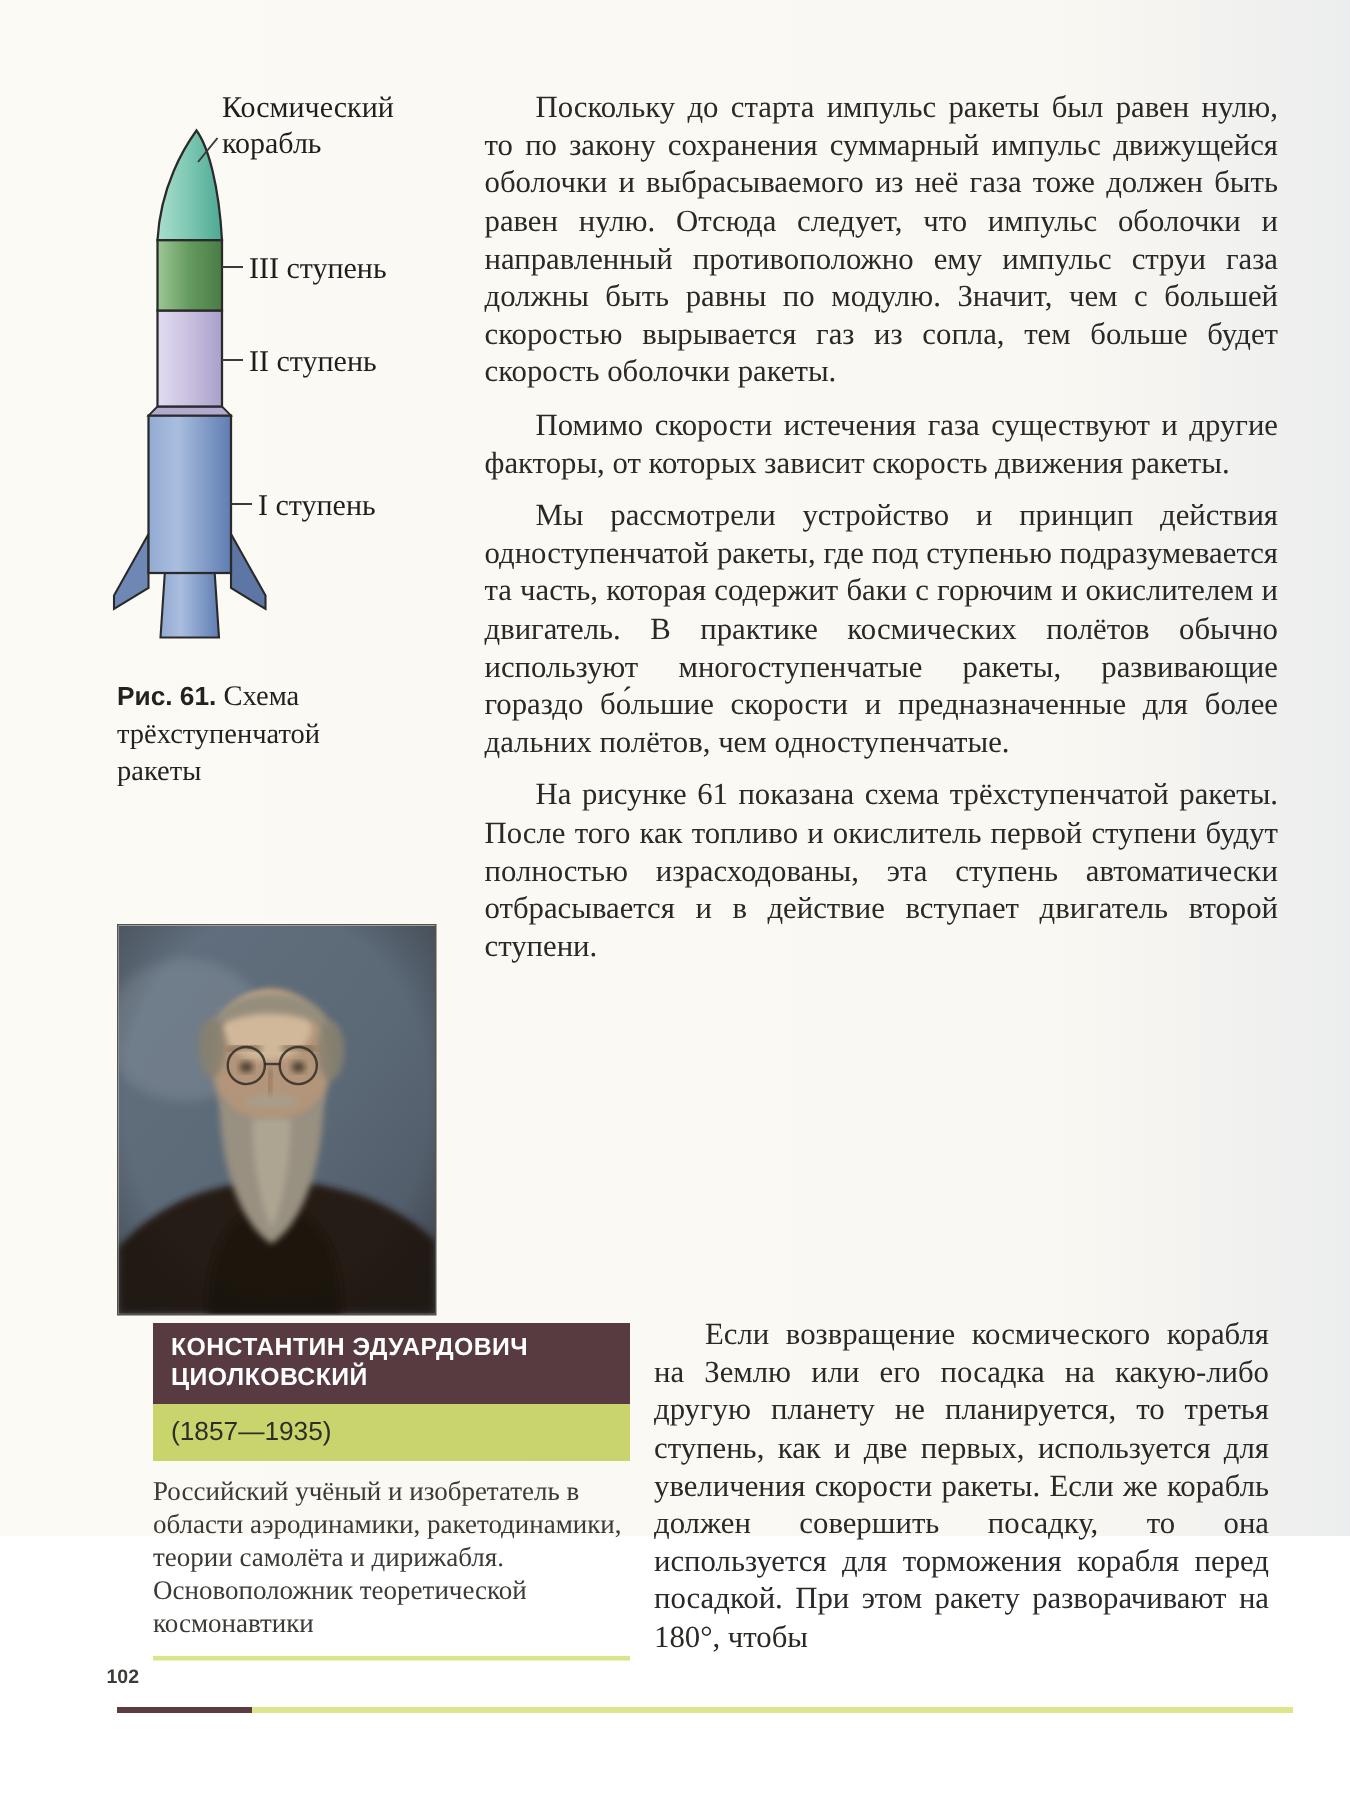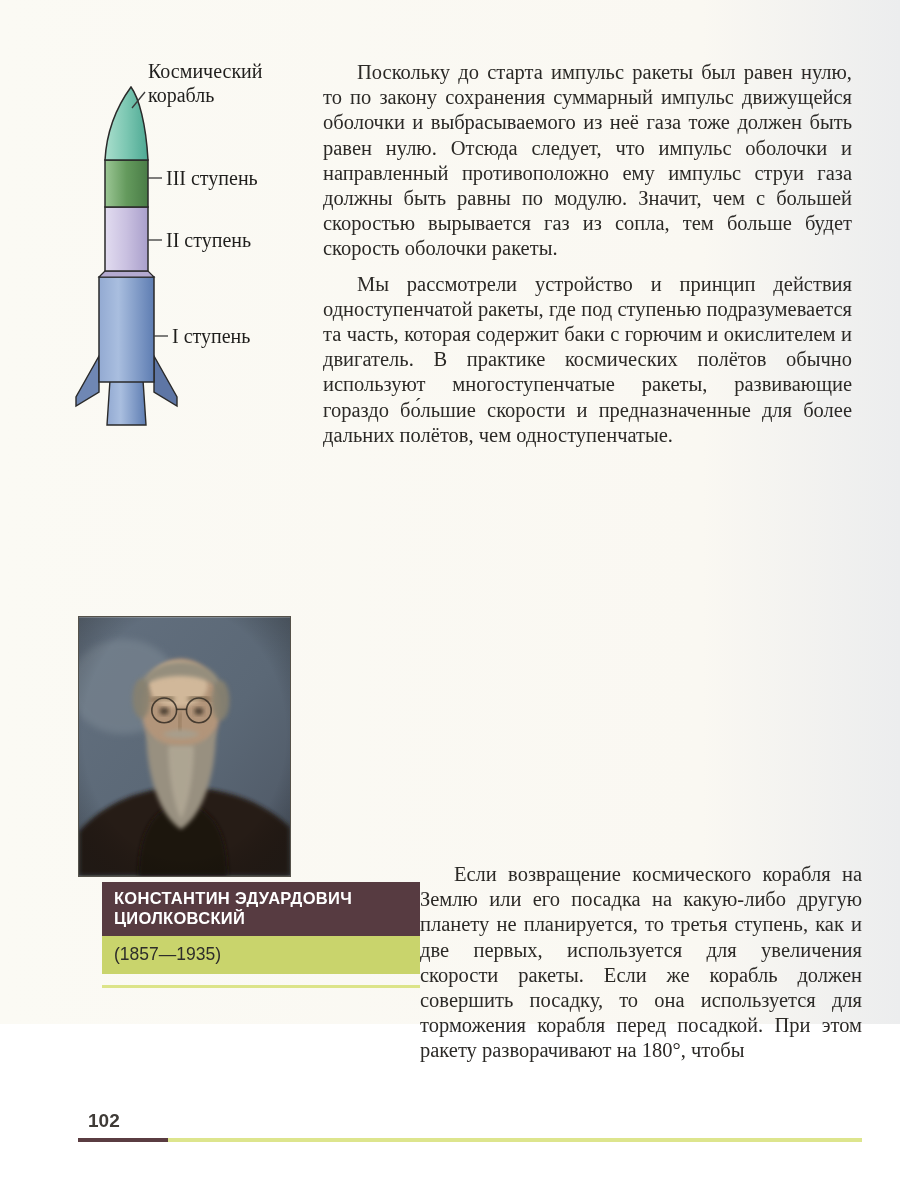--- a/index.html
+++ b/index.html
@@ -32,25 +32,25 @@
         padding:8px 12px 9px;}
   .infobox-bio{font-size:18px;line-height:22px;color:#3c3a36;padding-top:9px;}
   .infobox-rule{height:3px;background:#dce489;margin-top:11px;}
 
   
   .maincol{position:absolute;left:313px;top:50px;width:549px;
         text-align:justify;font-size:20.5px;line-height:25.2px;color:#2b2926;}
   .maincol p{margin:10px;text-indent:34px;}
   .wrapcol{position:absolute;left:420px;top:862px;width:442px;
         text-align:justify;font-size:20.5px;line-height:25.2px;color:#2b2926;}
-  .wrapcol p{margin:0;text-indent:34px;}
+  .wrapcol p{margin:16px;text-indent:34px;}
 
   
-  .page-number{position:absolute;left:88px;top:1110px;
-        font-family:"Liberation Sans",sans-serif;font-size:19px;
+  .page-number{position:absolute;left:71px;top:1110px;
+        font-family:"Liberation Sans",sans-serif;font-size:13px;
         font-weight:600;color:#3f3b37;}
   .footer-rule{position:absolute;left:78px;top:1138px;width:784px;height:4px;
         background:linear-gradient(90deg,#5a3c41 0,#5a3c41 90px,#dde58d 90px,#dde58d 100%);}
 </style>
 </head>
 <body>
 
 <div class="page">
 
   <svg class="figure-svg" viewBox="0 0 240 420">
@@ -102,20 +102,21 @@
     <line class="callout" x1="88" y1="200" x2="102" y2="200"></line>
     <line class="callout" x1="94" y1="296" x2="108" y2="296"></line>
 
     <text class="fig-label" x="88" y="38">Космический</text>
     <text class="fig-label" x="88" y="62">корабль</text>
     <text class="fig-label" x="106" y="145">III ступень</text>
     <text class="fig-label" x="106" y="207">II ступень</text>
     <text class="fig-label" x="112" y="303">I ступень</text>
   </svg>
 
+  <div class="figure-caption"><b>Рис. 61.</b><span> Схема трёхступенчатой ракеты</span></div>
 
   <svg class="portrait-svg" viewBox="0 0 213 261">
     <defs>
       <linearGradient id="pBg" x1="0" y1="0" x2="1" y2="1">
         <stop offset="0" stop-color="#63707f"></stop>
           <stop offset=".55" stop-color="#5b6876"></stop>
           <stop offset="1" stop-color="#4d5663"></stop>
       </linearGradient>
       <radialGradient id="pVig" cx=".5" cy=".45" r=".8">
         <stop offset=".6" stop-color="#000000" stop-opacity="0"></stop>
@@ -157,30 +158,33 @@
     <path d="M68,112 C67,150 78,198 103,214 C128,198 139,150 138,112 C126,136 80,136 68,112 Z" fill="#989080" filter="url(#soft)"></path>
     <path d="M90,130 C90,160 96,190 103,204 C110,190 116,160 116,130 Z" fill="#b5ac99" opacity=".75" filter="url(#soft)"></path>
 
     <path d="M84,118 C94,112 112,112 122,118 C114,124 92,124 84,118 Z" fill="#a79e8c" filter="url(#soft)"></path>
     <rect x="0" y="0" width="213" height="261" fill="url(#pVig)"></rect>
   </svg>
 
   <div class="infobox">
     <div class="infobox-header">КОНСТАНТИН ЭДУАРДОВИЧ ЦИОЛКОВСКИЙ</div>
     <div class="infobox-years">(1857—1935)</div>
+    <div class="infobox-bio">Российский учёный и изобретатель в области аэродинамики, ракетодинамики, теории самолёта и дирижабля. Основоположник теоретической космонавтики</div>
     <div class="infobox-rule"></div>
   </div>
 
   <div class="maincol">
 
       <p>Поскольку до старта импульс ракеты был равен нулю, то по закону сохранения суммарный импульс движущейся оболочки и выбрасываемого из неё газа тоже должен быть равен нулю. Отсюда следует, что импульс оболочки и направленный противоположно ему импульс струи газа должны быть равны по модулю. Значит, чем с большей скоростью вырывается газ из сопла, тем больше будет скорость оболочки ракеты.</p>
 
+      <p>Помимо скорости истечения газа существуют и другие факторы, от которых зависит скорость движения ракеты.</p>
 
       <p>Мы рассмотрели устройство и принцип действия одноступенчатой ракеты, где под ступенью подразумевается та часть, которая содержит баки с горючим и окислителем и двигатель. В практике космических полётов обычно используют многоступенчатые ракеты, развивающие гораздо бо́льшие скорости и предназначенные для более дальних полётов, чем одноступенчатые.</p>
 
+      <p>На рисунке 61 показана схема трёхступенчатой ракеты. После того как топливо и окислитель первой ступени будут полностью израсходованы, эта ступень автоматически отбрасывается и в действие вступает двигатель второй ступени.</p>
 
     </div>
 
   <div class="wrapcol">
     <p>Если возвращение космического корабля на Землю или его посадка на какую-либо другую планету не планируется, то третья ступень, как и две первых, используется для увеличения скорости ракеты. Если же корабль должен совершить посадку, то она используется для торможения корабля перед посадкой. При этом ракету разворачивают на 180°, чтобы</p>
   </div>
 
   <div class="page-number">102</div>
   <div class="footer-rule"></div>
 

